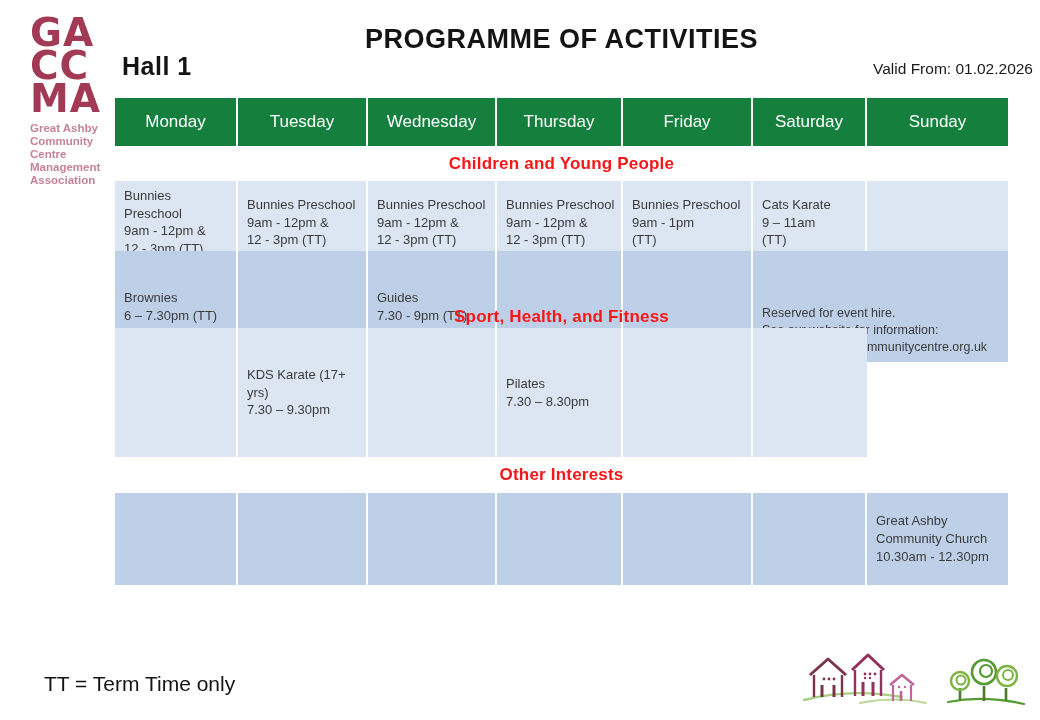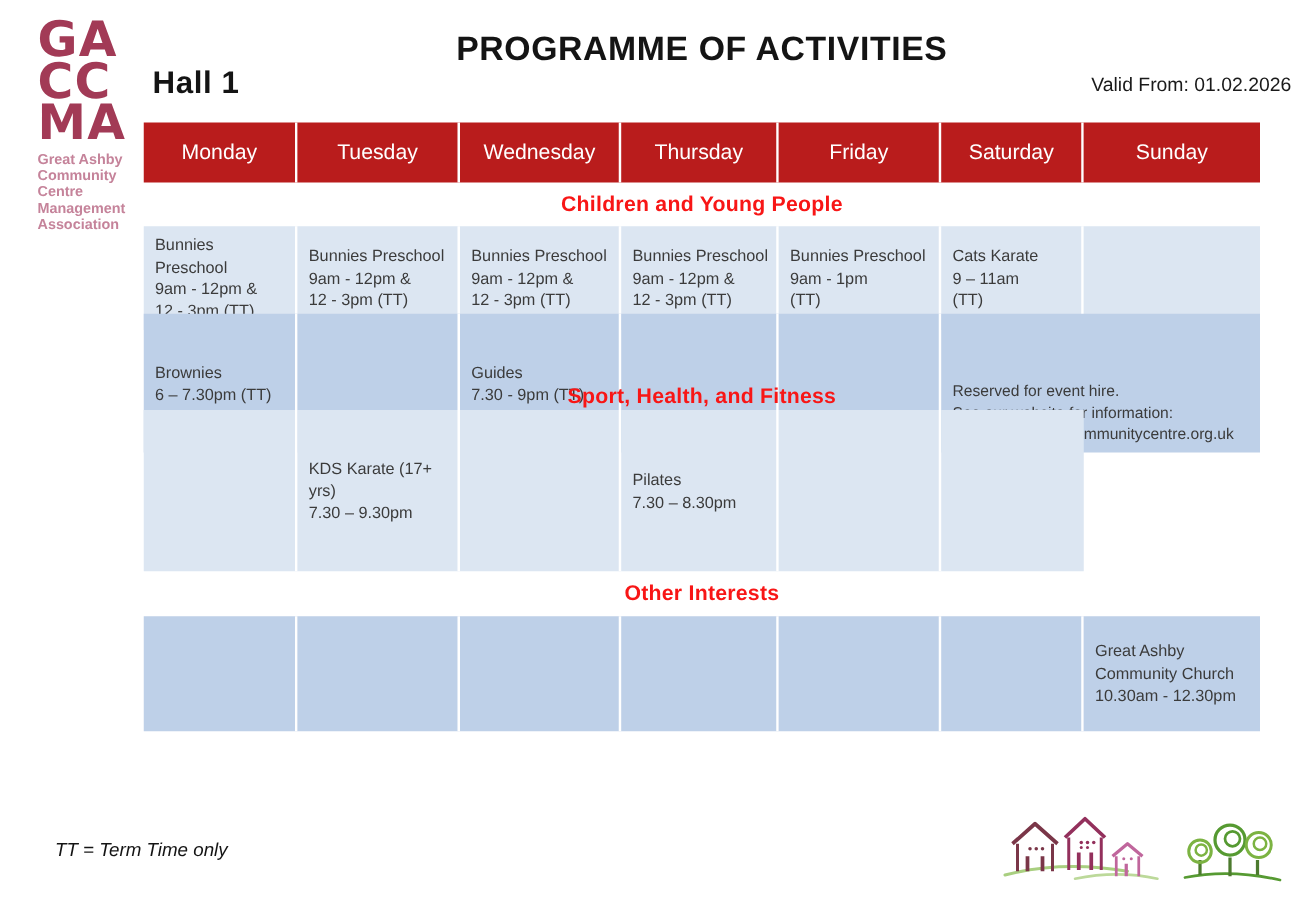--- a/index.html
+++ b/index.html
@@ -12,41 +12,41 @@
   .logo-letter{font-weight:800;font-size:39px;line-height:33px;letter-spacing:1px;color:#a23a56;font-family:"DejaVu Sans",sans-serif;}
   .logo-org{margin-top:7px;font-size:11.5px;font-weight:700;line-height:13px;color:#c5839a;}
   
   .hall-title{position:absolute;left:122px;top:52px;font-size:25px;font-weight:600;color:#141414;letter-spacing:.5px;}
   .page-title{position:absolute;left:115px;width:893px;top:24px;text-align:center;font-size:27px;font-weight:700;letter-spacing:.5px;color:#141414;}
   .valid-from{position:absolute;right:7px;top:60px;font-size:15.5px;color:#1a1a1a;}
   
   .schedule{position:absolute;left:115px;top:98px;width:893px;}
   .grid-row{display:grid;grid-template-columns:123px 130px 129px 126px 130px 114px 141px;}
   .day-cell{
-    background:#b91c1c;color:#ffffff;font-size:17px;font-weight:500;
+    background:#15803d;color:#ffffff;font-size:17px;font-weight:500;
     display:flex;align-items:center;justify-content:center;height:48px;
     border-right:2px solid #ffffff;box-sizing:border-box;
   }
   .day-cell:last-child{border-right:none;}
   .section-band{display:flex;align-items:center;justify-content:center;}
   .section-label{color:#f81616;font-size:17px;font-weight:700;letter-spacing:.2px;}
   .cell{
     display:flex;align-items:center;border-right:2px solid #ffffff;box-sizing:border-box;
     padding:6px 6px 6px 9px;
   }
   .cell:last-child{border-right:none;}
   .light .cell{background:#dce6f2;}
   .dark .cell{background:#bed0e8;}
   .ct{white-space:pre-line;font-size:13px;line-height:1.36;color:#3b3b3b;}
   .ct em{font-style:italic;}
   .small .ct{font-size:12.5px;margin-top:48px;}
   .span2{grid-column:span 2;}
   .spacer6{height:6px;}
   
-  .footnote{position:absolute;left:44px;top:672px;font-size:15px;color:#141414;font-style:italic;}
+  .footnote{position:absolute;left:44px;top:672px;font-size:21px;color:#141414;}
   .illos{position:absolute;right:14px;top:652px;display:flex;align-items:flex-end;gap:14px;}
 </style>
 </head>
 <body>
 
 <div class="logo">
   <div class="logo-letter">GA</div>
   <div class="logo-letter">CC</div>
   <div class="logo-letter">MA</div>
   <div class="logo-org">

